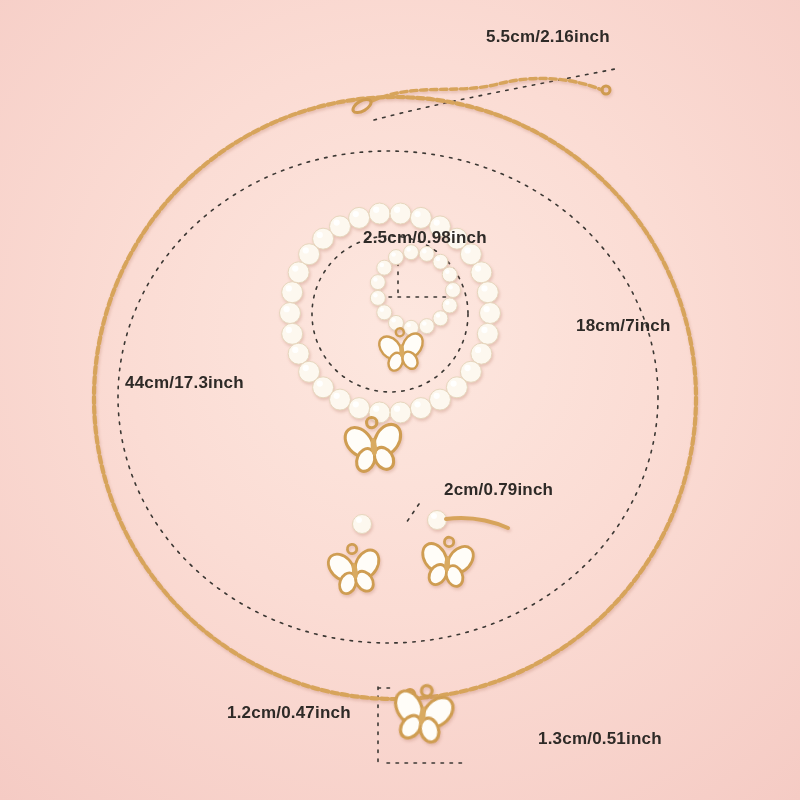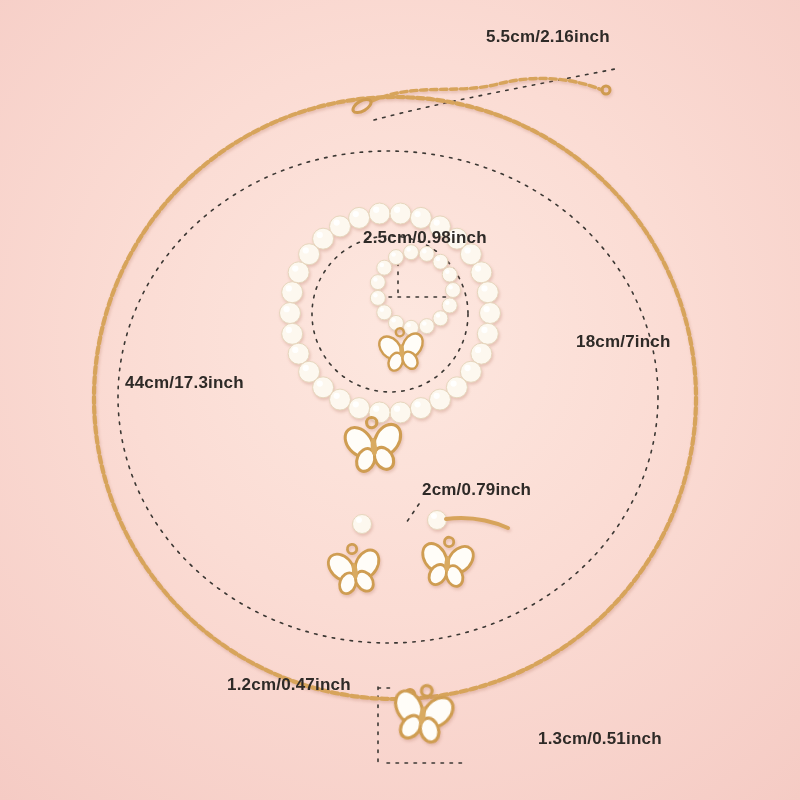--- a/index.html
+++ b/index.html
@@ -164,22 +164,22 @@
       <circle class="pearl" cx="437" cy="520" r="9.5"></circle>
       <circle class="pearl-hl" cx="434" cy="516" r="3"></circle>
       <path class="post" d="M446,519 C470,516 492,521 508,528"></path>
     </g>
   </svg>
 
   <div class="label" style="left:486px;top:27px">5.5cm/2.16inch</div>
 
   <div class="label" style="left:363px;top:228px">2.5cm/0.98inch</div>
 
-  <div class="label" style="left:576px;top:332px">18cm/7inch</div>
+  <div class="label" style="left:576px;top:316px">18cm/7inch</div>
 
   <div class="label" style="left:125px;top:373px">44cm/17.3inch</div>
 
-  <div class="label" style="left:422px;top:480px">2cm/0.79inch</div>
+  <div class="label" style="left:444px;top:480px">2cm/0.79inch</div>
 
-  <div class="label" style="left:227px;top:675px">1.2cm/0.47inch</div>
+  <div class="label" style="left:227px;top:703px">1.2cm/0.47inch</div>
 
   <div class="label" style="left:538px;top:729px">1.3cm/0.51inch</div>
 </div>
 
 </body></html>

